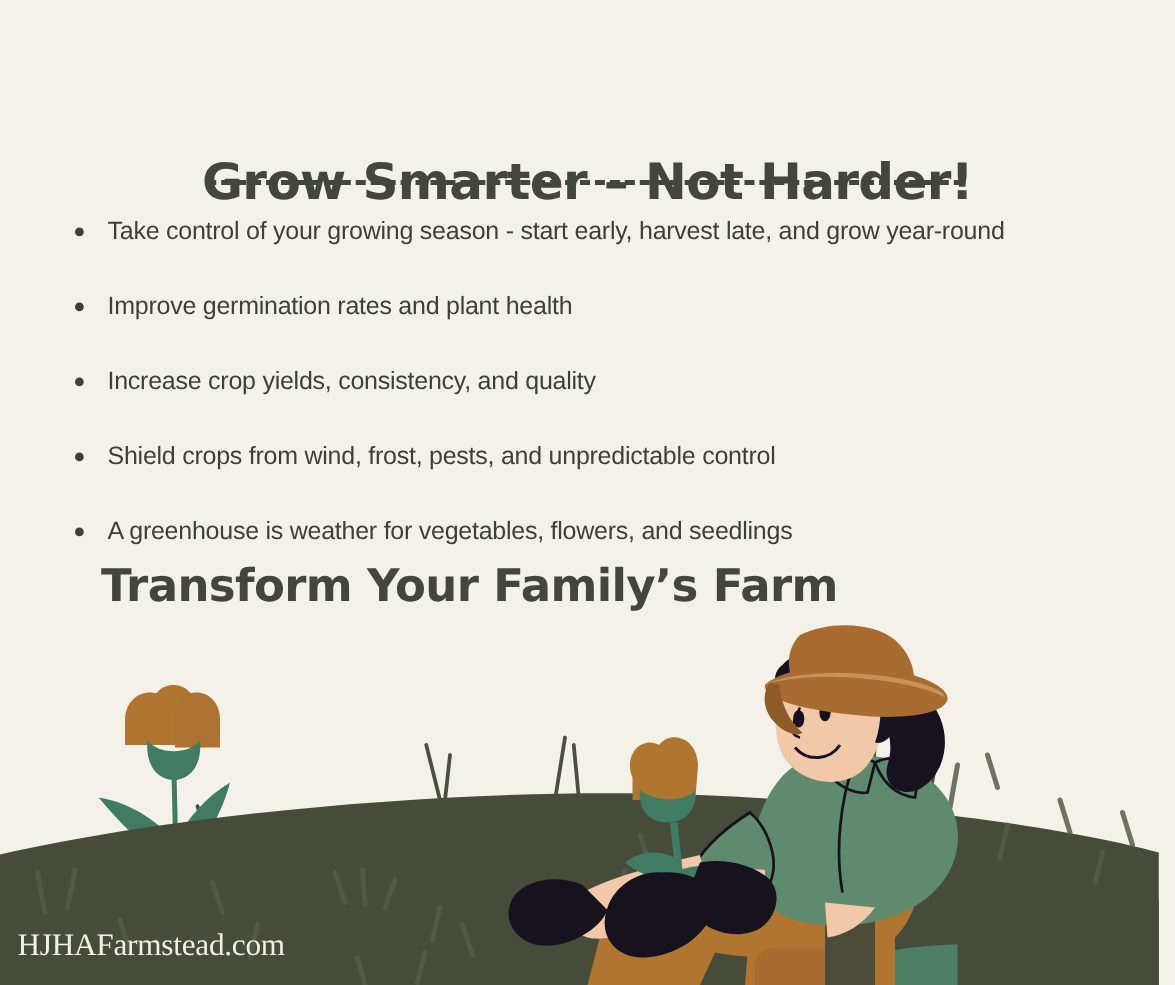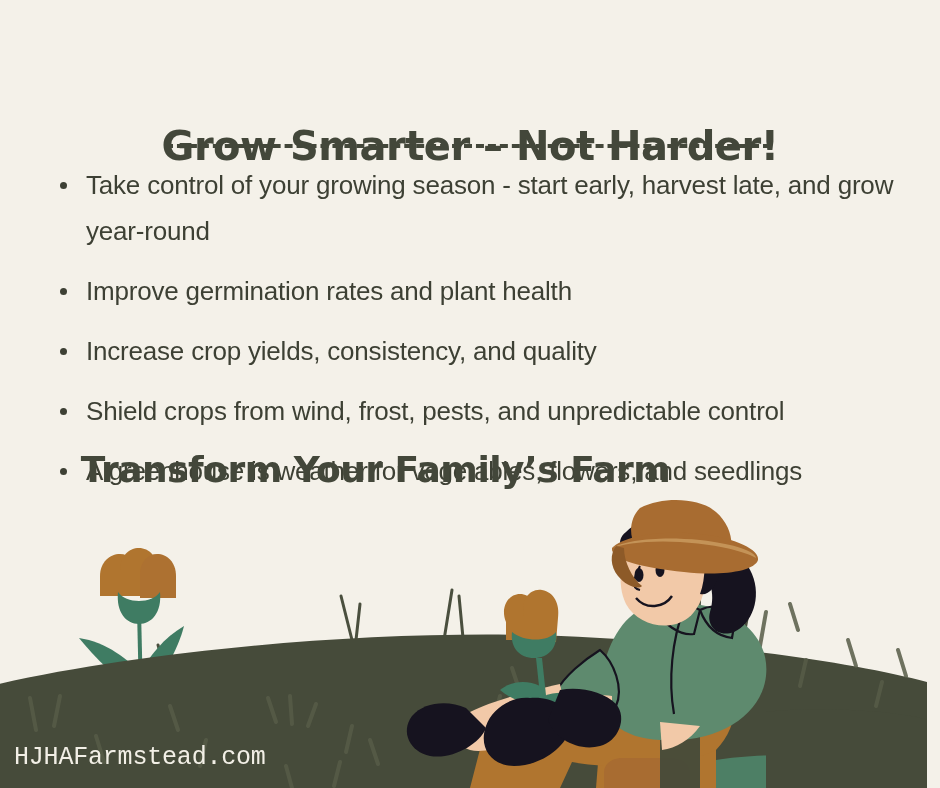--- a/index.html
+++ b/index.html
@@ -55,21 +55,21 @@
     width: 850px;
     margin: 0;
     padding: 0;
     list-style: none;
   }
   .bullets li {
     position: relative;
     padding-left: 30px;
     margin: 0 0 14px 0;
     font-family: "Liberation Sans", sans-serif;
-    font-size: 26px;
+    font-size: 20px;
     line-height: 46px;
     color: #3d4034;
     letter-spacing: -0.2px;
   }
   .bullets li .dot {
     position: absolute;
     left: 4px;
     top: 20px;
     width: 7px;
     height: 7px;
@@ -100,21 +100,21 @@
     width: 940px;
     height: 288px;
   }
   .scene svg { display: block; }
 
   
   .footer-url {
     position: absolute;
     left: 14px;
     top: 743px;
-    font-family: Liberation Mono, monospace;
+    font-family: Liberation Serif, serif;
     font-size: 25px;
     color: #f2efe6;
     letter-spacing: -0.2px;
   }
 </style>
 </head>
 <body>
 
 <div id="poster">
 

